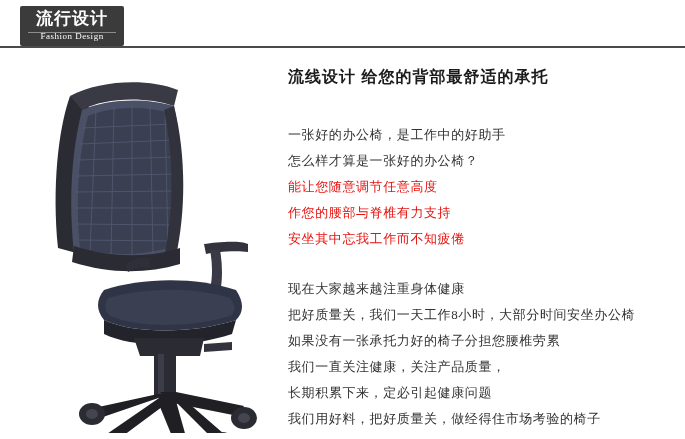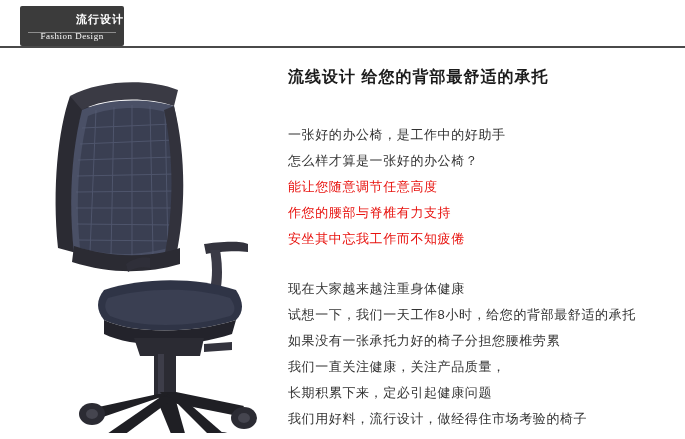--- a/index.html
+++ b/index.html
@@ -44,27 +44,26 @@
     height: 40px;
     background: #3b3b3b;
     border-radius: 2px;
     box-sizing: border-box;
     padding: 2px 0 0 0;
     text-align: center;
   }
   .brand-cn {
     display: block;
     color: #ffffff;
-    font-size: 11px;
+    font-size: 17px;
     font-weight: bold;
     letter-spacing: 1px;
     line-height: 20px;
     margin-top: 1px;
     font-family: "Liberation Sans", sans-serif;
-    text-align: right;
   }
   .brand-en {
     display: block;
     color: #ffffff;
     font-size: 9px;
     letter-spacing: 0.5px;
     line-height: 12px;
     margin-top: 1px;
     font-family: Liberation Serif, serif;
   }
@@ -108,21 +107,21 @@
     letter-spacing: 1px;
     margin: 0 0 34px 0;
     font-family: "Liberation Sans", sans-serif;
   }
   .copy-line {
     font-size: 13px;
     line-height: 26px;
     color: #333333;
     letter-spacing: 0.6px;
     white-space: nowrap;
-    font-family: Liberation Sans, sans-serif;
+    font-family: Liberation Serif, serif;
   }
   .copy-line.accent {
     color: #e8130f;
   }
   .copy-line.spaced-top {
     margin-top: 24px;
   }
   .final-line {
     margin-top: 10px;
     font-size: 13px;
@@ -228,24 +227,24 @@
 
   <div class="copy">
     <div class="headline">流线设计  给您的背部最舒适的承托</div>
 
     <div class="copy-line">一张好的办公椅，是工作中的好助手</div>
     <div class="copy-line">怎么样才算是一张好的办公椅？</div>
     <div class="copy-line accent">能让您随意调节任意高度</div>
     <div class="copy-line accent">作您的腰部与脊椎有力支持</div>
     <div class="copy-line accent">安坐其中忘我工作而不知疲倦</div>
     <div class="copy-line spaced-top">现在大家越来越注重身体健康</div>
-    <div class="copy-line">试想一下，我们一天工作8小时，给您的背部最舒适的承托</div>
+    <div class="copy-line">把好质量关，我们一天工作8小时，大部分时间安坐办公椅</div>
     <div class="copy-line">如果没有一张承托力好的椅子分担您腰椎劳累</div>
     <div class="copy-line">我们一直关注健康，关注产品质量，</div>
     <div class="copy-line">长期积累下来，定必引起健康问题</div>
-    <div class="copy-line">我们用好料，流行设计，做经得住市场考验的椅子</div>
+    <div class="copy-line">我们用好料，把好质量关，做经得住市场考验的椅子</div>
 
     <div class="final-line">
       <span>挑选</span><span class="highlight">华奥办公椅</span><span>让我们成为你工作的好帮手</span>
     </div>
   </div>
 
 </div>
 
 </body></html>

